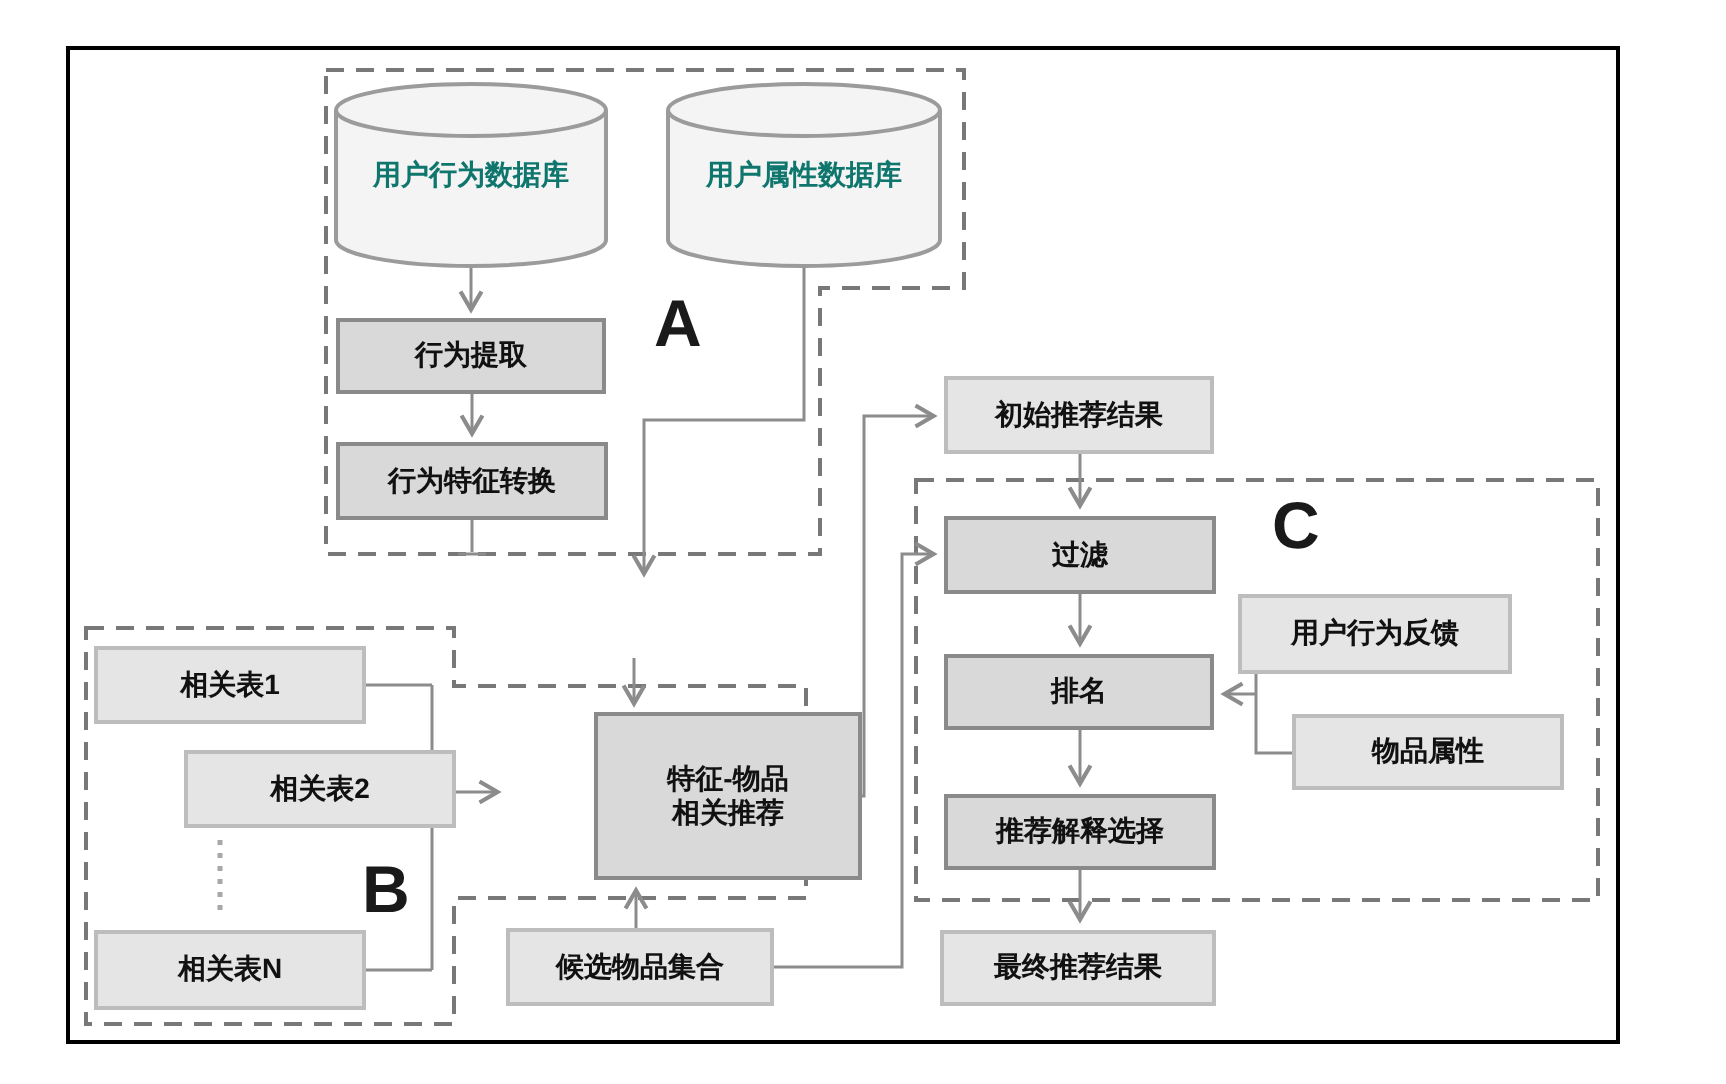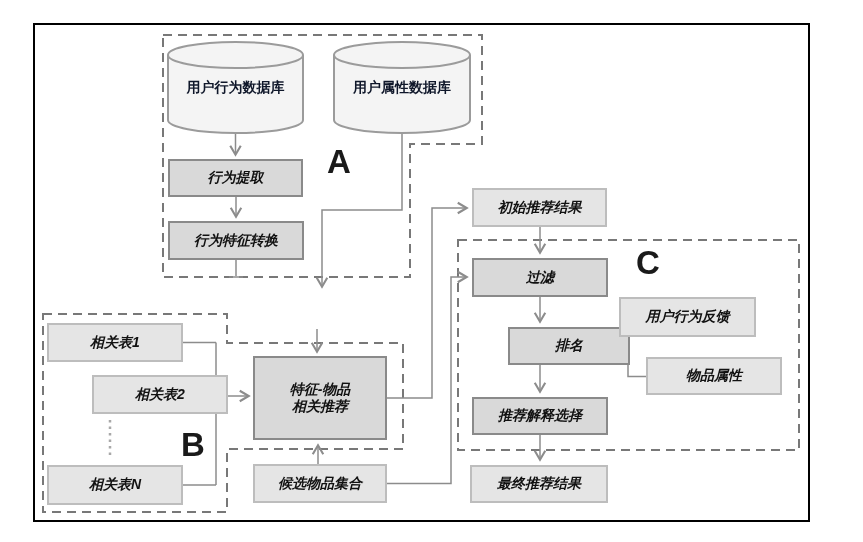--- a/index.html
+++ b/index.html
@@ -1,26 +1,26 @@
 <!DOCTYPE html>
 <html><head>
 <meta charset="utf-8">
 <style>
   html,body{margin:0;padding:0;background:#fff;}
   #stage{position:relative;width:863px;height:542px;background:#ffffff;overflow:hidden;
          font-family:"Liberation Sans","DejaVu Sans",sans-serif;}
   #frame{position:absolute;left:33px;top:23px;width:773px;height:495px;border:2px solid #000;}
   #wires{position:absolute;left:0;top:0;width:863px;height:542px;}
   .node{position:absolute;box-sizing:border-box;display:flex;align-items:center;justify-content:center;
-        font-size:14px;font-weight:bold;color:#111;text-align:center;line-height:1.25;font-style:italic;}
+        font-size:14px;font-weight:bold;color:#111;text-align:center;line-height:1.25;}
   .passive{background:#e5e5e5;border:2px solid #bdbdbd;}
   .process{background:#d9d9d9;border:2px solid #8a8a8a;}
-  .multiline{white-space:pre-line;}
+  .multiline{white-space:pre-line;margin-left:44px;}
   .cyl-text{position:absolute;box-sizing:border-box;display:flex;align-items:center;justify-content:center;
-        font-size:14px;font-weight:bold;color:#0f172a;}
+        font-size:14px;font-weight:bold;color:#0f766e;}
   .seclabel{position:absolute;font-weight:bold;color:#1a1a1a;font-size:33px;line-height:1;}
 </style>
 </head>
 <body>
 
 <div id="stage">
 
   <div id="frame"></div>
 
   <svg id="wires" viewBox="0 0 863 542">
@@ -76,21 +76,21 @@
   <div class="node process multiline" style="left:253px;top:356px;width:134px;height:84px;">特征-物品
 相关推荐</div>
   <div class="node passive" style="left:253px;top:464px;width:134px;height:39px;">候选物品集合</div>
 
   <div class="node passive" style="left:47px;top:323px;width:136px;height:39px;">相关表1</div>
   <div class="node passive" style="left:47px;top:375px;width:136px;height:39px;margin-left:45px;">相关表2</div>
   <div class="node passive" style="left:47px;top:465px;width:136px;height:40px;">相关表N</div>
 
   <div class="node passive" style="left:472px;top:188px;width:135px;height:39px;">初始推荐结果</div>
   <div class="node process" style="left:472px;top:258px;width:136px;height:39px;">过滤</div>
-  <div class="node process" style="left:472px;top:327px;width:122px;height:38px;margin-left:36px;">排名</div>
+  <div class="node process" style="left:472px;top:327px;width:135px;height:38px;">排名</div>
   <div class="node process" style="left:472px;top:397px;width:136px;height:38px;">推荐解释选择</div>
   <div class="node passive" style="left:470px;top:465px;width:138px;height:38px;">最终推荐结果</div>
   <div class="node passive" style="left:619px;top:297px;width:137px;height:40px;">用户行为反馈</div>
   <div class="node passive" style="left:646px;top:357px;width:136px;height:38px;">物品属性</div>
 
   <div class="seclabel" style="left:327px;top:145px;">A</div>
   <div class="seclabel" style="left:181px;top:428px;">B</div>
   <div class="seclabel" style="left:636px;top:246px;">C</div>
 
 </div>

